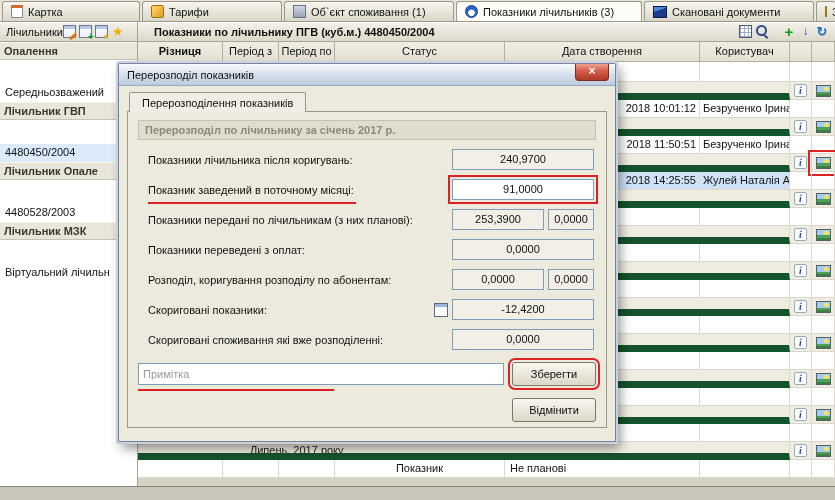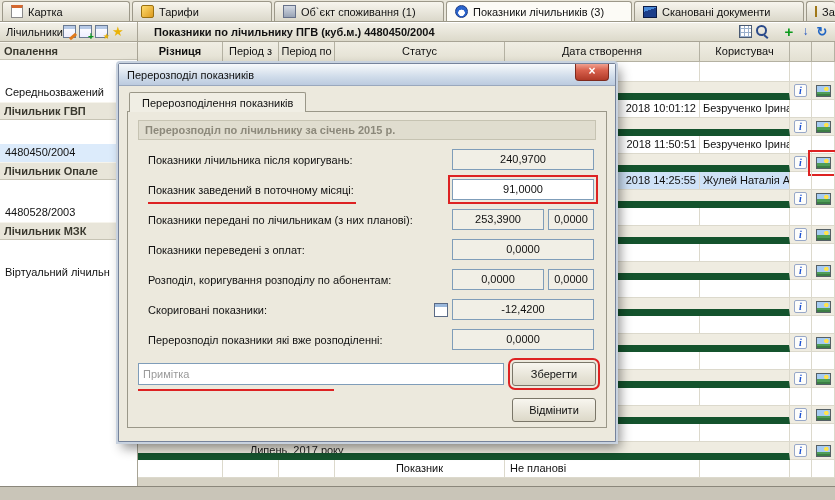--- a/index.html
+++ b/index.html
@@ -2,21 +2,21 @@
 <html><head>
 <meta charset="utf-8">
 <style>
   * { margin:0; padding:0; box-sizing:border-box; }
   html,body { width:835px; height:500px; }
   body { position:relative; overflow:hidden; background:#d6d2c4; font-family:"Liberation Sans",sans-serif; font-size:11px; color:#111; }
 
   
   #tab-bar { position:absolute; left:0; top:0; width:835px; height:22px; background:#e8e5d9; border-bottom:1px solid #9c9889; display:flex; align-items:flex-end; }
   .tab { flex:0 0 auto; height:20px; margin-left:2px; display:flex; align-items:center; gap:5px; padding:0 8px; border:1px solid #9c9889; border-bottom:none; border-radius:3px 3px 0 0; background:linear-gradient(#f7f5ee,#dbd8ca); white-space:nowrap; overflow:hidden; }
-  .tab:nth-child(1){width:128px;} .tab:nth-child(2){width:140px;} .tab:nth-child(3){width:170px;text-align:center;}
+  .tab:nth-child(1){width:138px;} .tab:nth-child(2){width:140px;} .tab:nth-child(3){width:170px;text-align:center;}
   .tab:nth-child(4){width:186px;} .tab:nth-child(5){width:170px;} .tab:nth-child(6){flex:1 1 auto; border-right:none;}
   .tab.active { background:#fcfbf6; }
 
   
   #left-header { position:absolute; left:0; top:22px; width:138px; height:20px; background:linear-gradient(#f4f2ea,#dcd9ca); border-bottom:1px solid #a8a495; border-right:1px solid #a8a495; display:flex; align-items:center; justify-content:space-between; padding:0 15px 0 6px; box-shadow:inset 0 1px 0 #fff; }
   #right-header { position:absolute; left:138px; top:22px; width:697px; height:20px; background:linear-gradient(#f4f2ea,#dcd9ca); border-bottom:1px solid #a8a495; display:flex; align-items:center; padding:0 6px 0 16px; box-shadow:inset 0 1px 0 #fff; }
   #readings-title { flex:1; font-weight:bold; white-space:nowrap; overflow:hidden; }
   #left-toolbar, #right-toolbar { display:flex; align-items:center; gap:3px; }
 
   
@@ -396,21 +396,21 @@
 <div id="dialog">
   <div class="dlg-title">
     <span>Перерозподіл показників</span>
     <span class="close-btn">×</span>
   </div>
   <div class="dlg-body">
     <div class="dlg-tab">
       <span>Перерозподілення показників</span>
     </div>
     <div class="dlg-panel">
-      <div class="section-bar">Перерозподіл по лічильнику за січень 2015 р.</div>
+      <div class="section-bar">Перерозподіл по лічильнику за січень 2017 р.</div>
       <div id="fields">
           <div class="field-row">
             <span class="field-label">Показники лічильника після коригувань:</span>
             <span class="fspacer"></span>
             <span class="boxes">
               <span class="vbox single">240,9700</span>
             </span>
           </div>
           <div class="field-row">
             <span class="field-label">Показник заведений в поточному місяці:</span>
@@ -445,21 +445,21 @@
           </div>
           <div class="field-row">
             <span class="field-label">Скориговані показники:</span>
             <span class="fspacer"></span>
             <span class="ic ic-calc"></span>
             <span class="boxes">
               <span class="vbox single">-12,4200</span>
             </span>
           </div>
           <div class="field-row">
-            <span class="field-label">Перерозподіл показники які вже розподіленні:</span>
+            <span class="field-label">Скориговані споживання які вже розподіленні:</span>
             <span class="fspacer"></span>
             <span class="boxes">
               <span class="vbox single">0,0000</span>
             </span>
           </div>
         </div>
       <div class="note-row">
         <input class="note-input" placeholder="Примітка" style="">
         <div class="red-line note-underline"></div>
         <span class="fspacer"></span>

